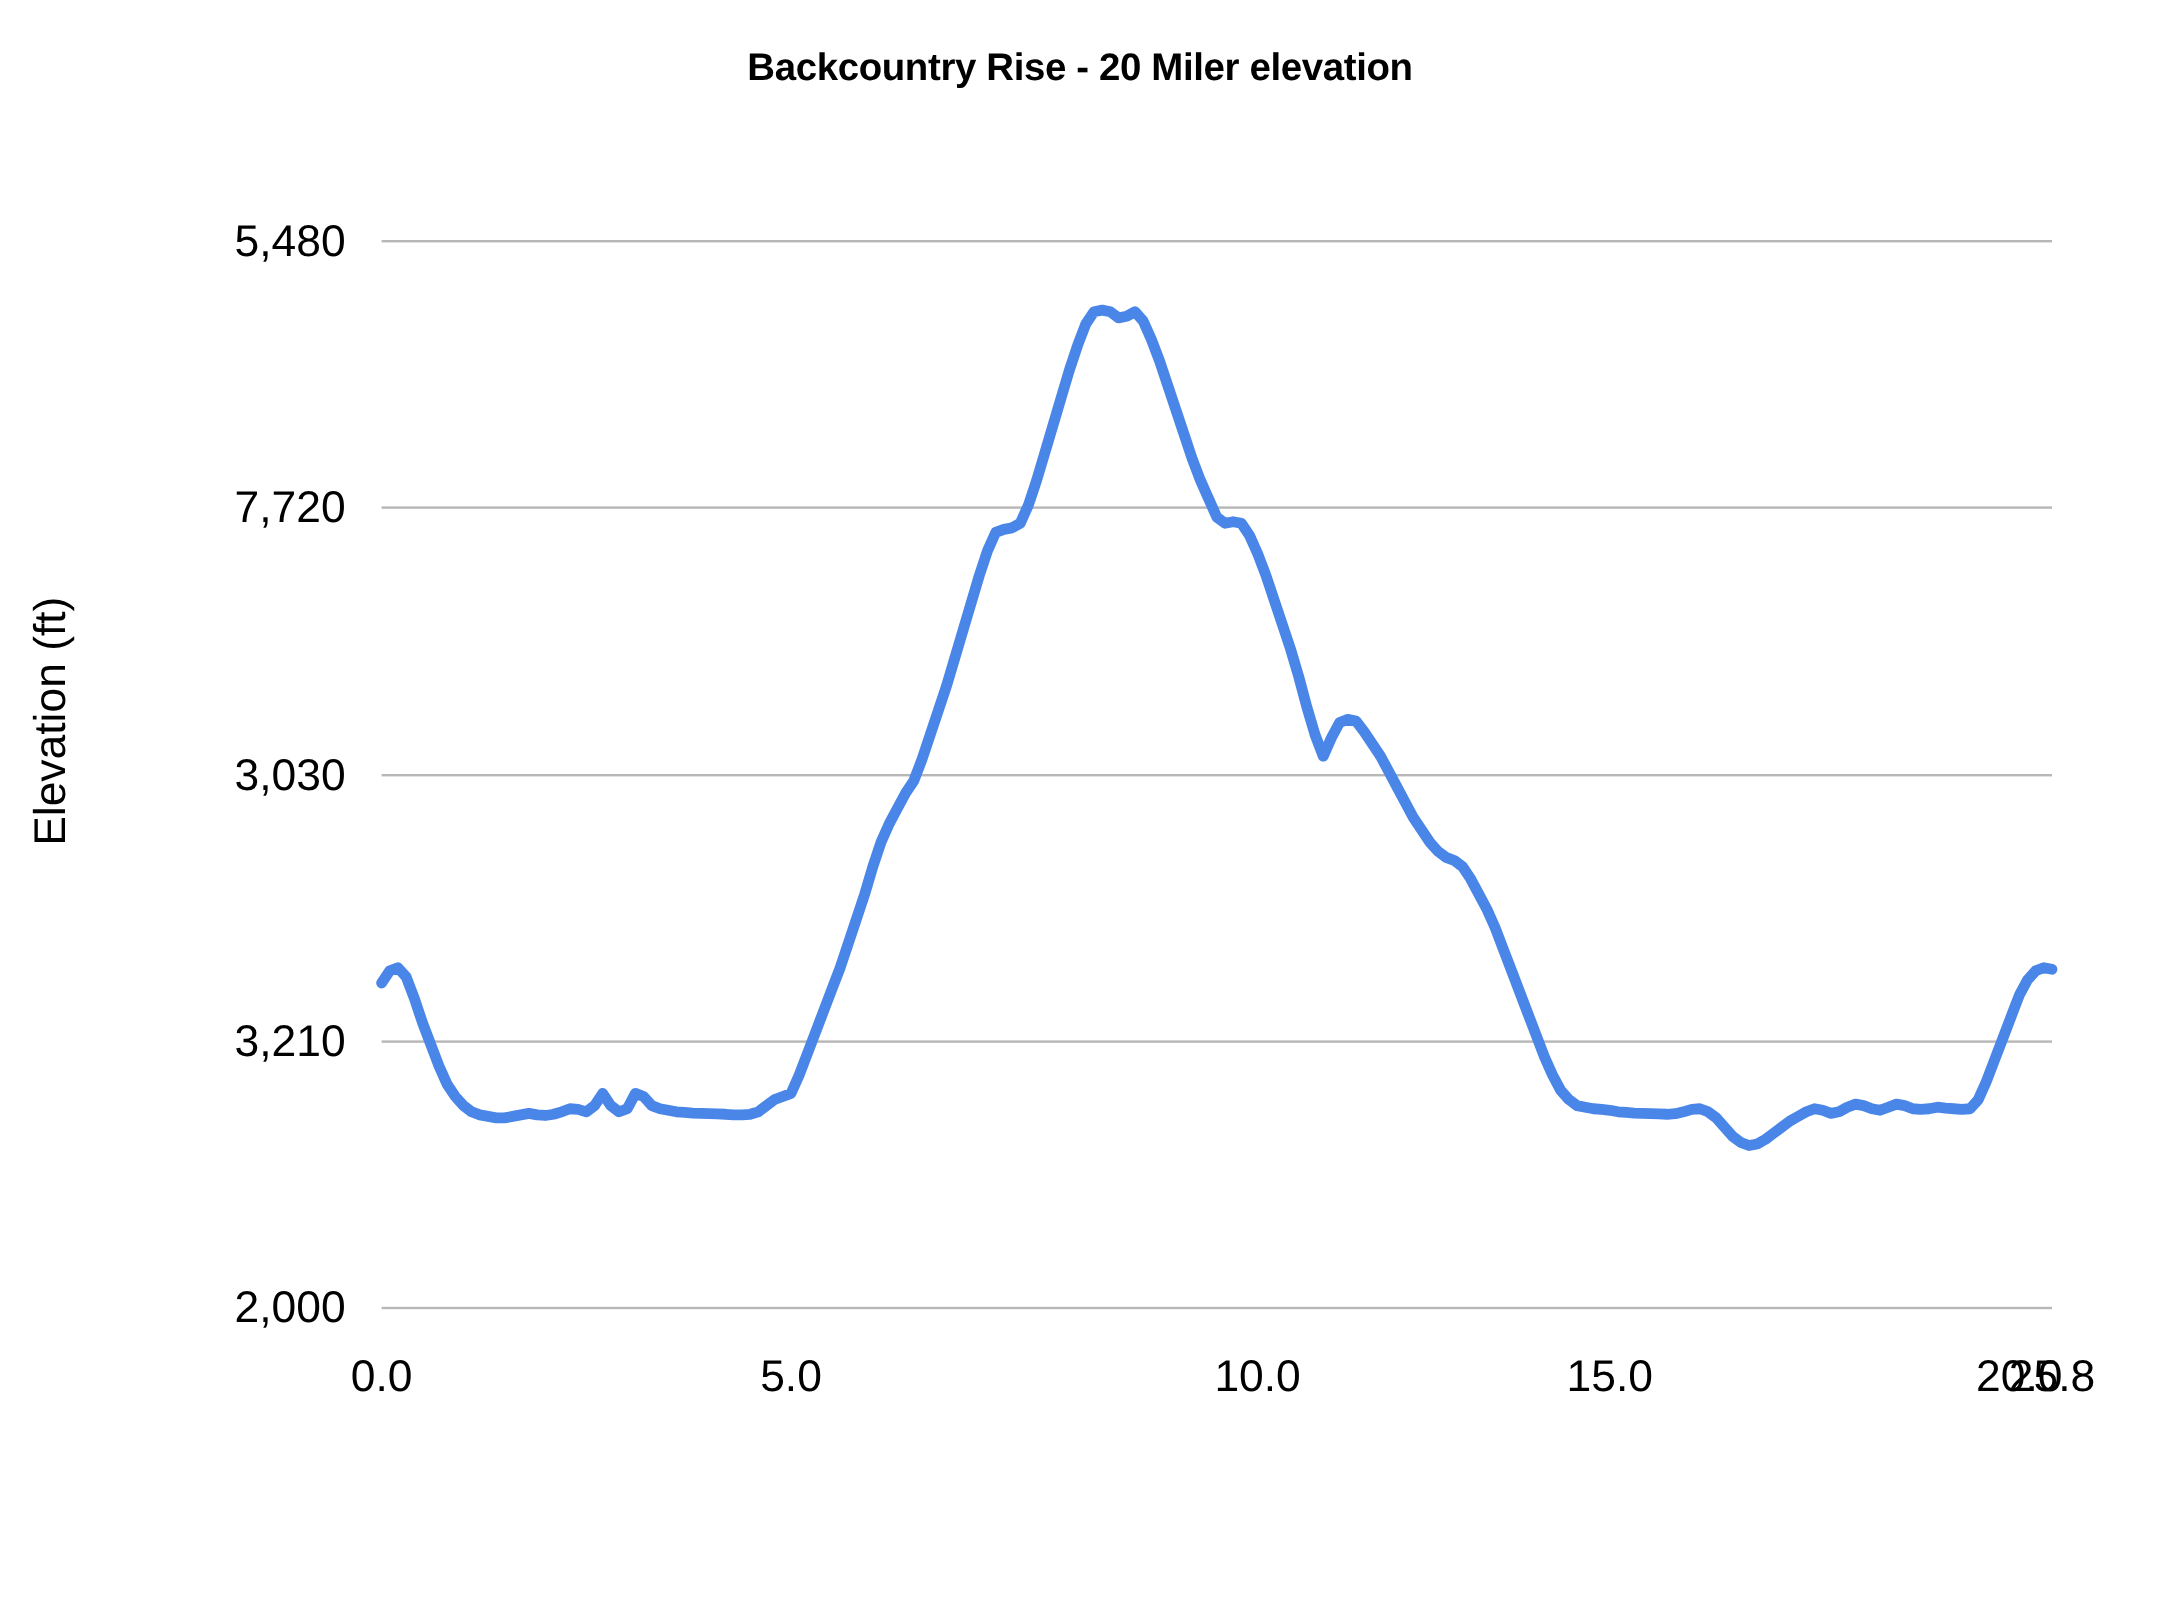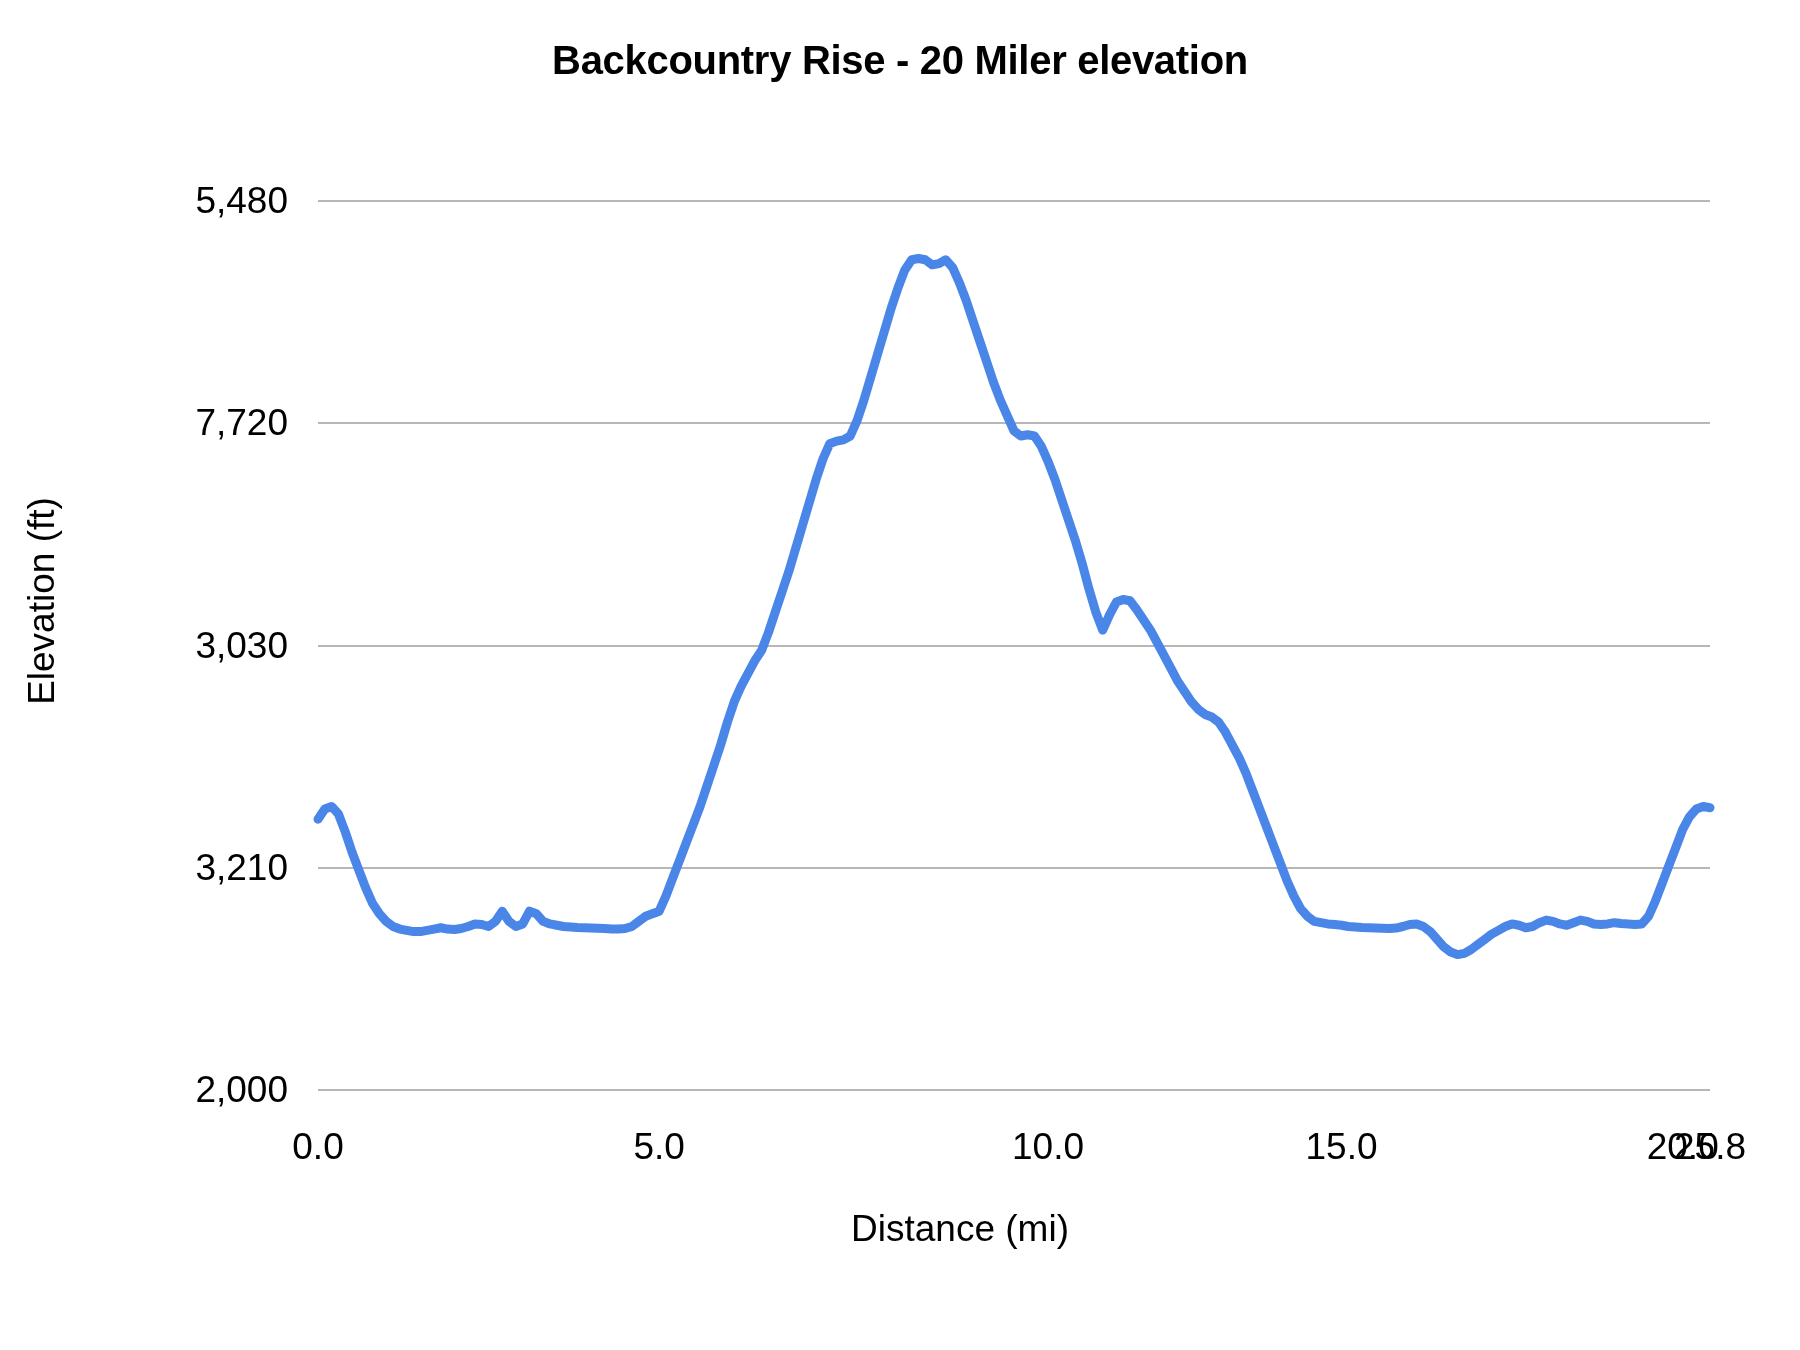--- a/index.html
+++ b/index.html
@@ -20,21 +20,21 @@
     width: 1800px;
     height: 1350px;
     background: #ffffff;
   }
   #chart-title {
     position: absolute;
     left: 0;
     top: 38px;
     width: 1800px;
     text-align: center;
-    font-size: 40px;
+    font-size: 32px;
     font-weight: bold;
     font-family: "Liberation Sans", sans-serif;
     letter-spacing: -0.3px;
     color: #000000;
   }
   
   #plot-area {
     position: absolute;
     left: 318px;
     top: 201px;
@@ -141,15 +141,14 @@
 
   <div id="x-tick-labels">
       <div class="x-tick-label" style="left: 318px;">0.0</div>
       <div class="x-tick-label" style="left: 659.176px;">5.0</div>
       <div class="x-tick-label" style="left: 1048px;">10.0</div>
       <div class="x-tick-label" style="left: 1341.53px;">15.0</div>
       <div class="x-tick-label" style="left: 1682.71px;">20.0</div>
       <div class="x-tick-label" style="left: 1710px;">25.8</div>
     </div>
 
-  <div id="x-axis-title">Distance (mi)</div>
 
 </div>
 
 </body></html>

